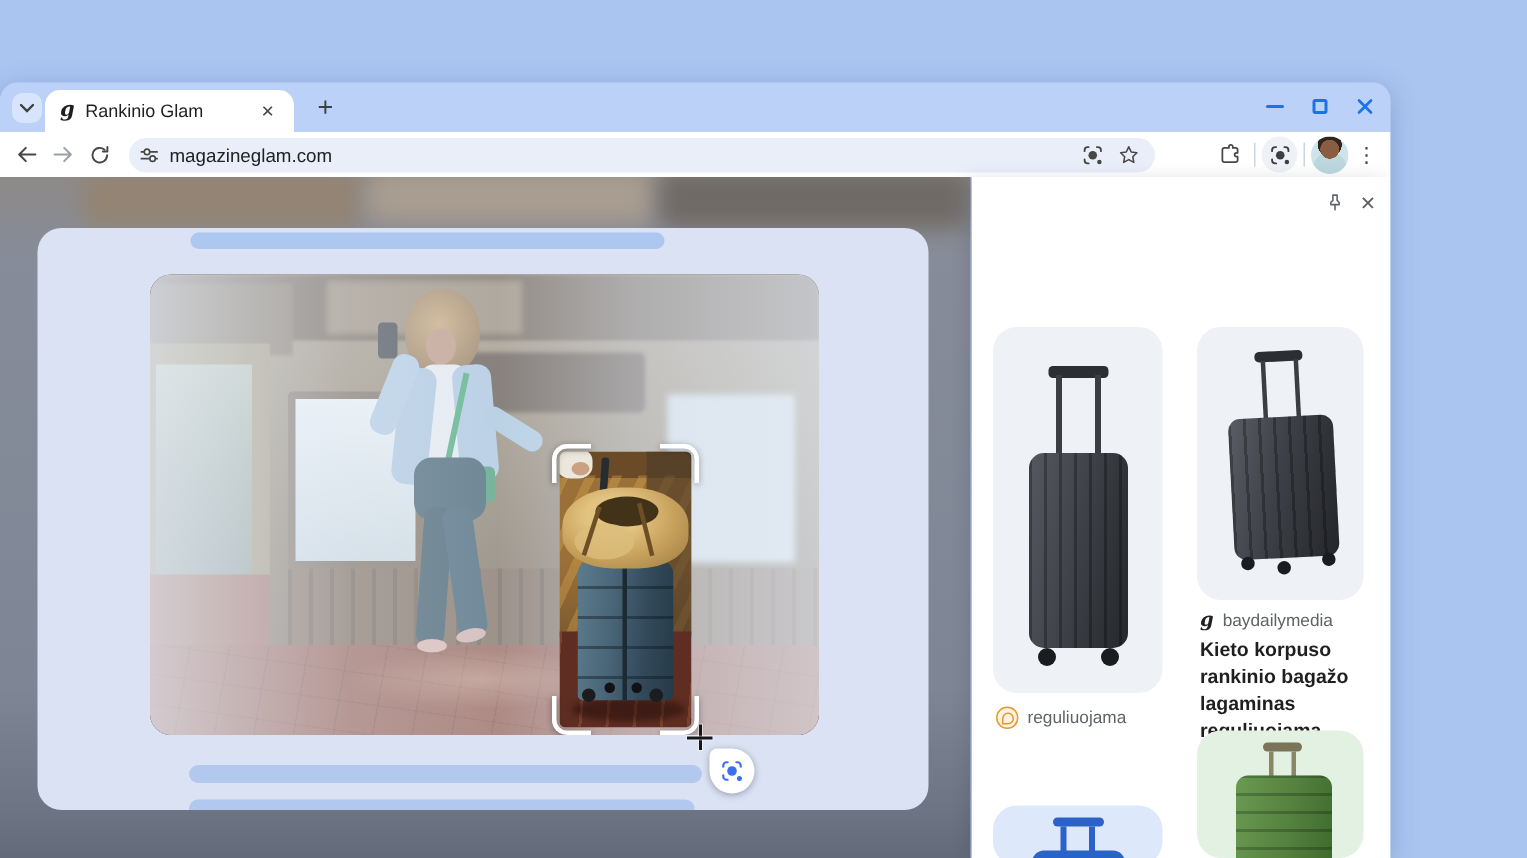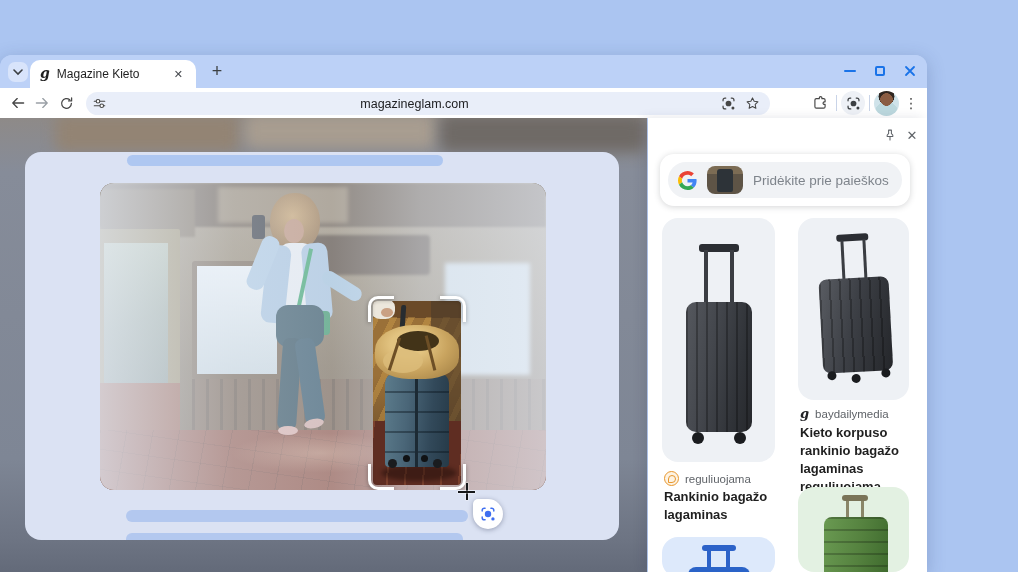--- a/index.html
+++ b/index.html
@@ -25,21 +25,21 @@
             width:24px; height:24px; display:flex; align-items:center; justify-content:center; cursor:pointer; }
   .wc { position:absolute; top:8px; display:flex; align-items:center; justify-content:center;
         width:22px; height:16px; cursor:pointer; }
   .wc-min { right:66px; } .wc-max { right:36px; } .wc-close { right:6px; }
   .wc-min span { display:block; width:12px; height:2px; background:#1a73e8; border-radius:1px; }
   .wc-max span { display:block; width:10px; height:10px; border:2px solid #1a73e8; border-radius:2px; }
   .wc-close svg { display:block; }
 
   
   .toolbar { position:absolute; left:0; top:33px; width:100%; height:30px; background:#fff;
-             display:flex; align-items:center;text-align:center; }
+             display:flex; align-items:center; }
   .tb-icon { width:24px; height:24px; display:flex; align-items:center; justify-content:center;
              border-radius:50%; cursor:pointer; flex:0 0 auto; }
   .omnibox { position:absolute; left:86px; top:4px; width:684px; height:23px; border-radius:12px;
              background:#e9eef9; display:flex; align-items:center; padding:0 6px; }
   .url-text { font-size:12.5px; color:#202124; margin-left:6px; flex:1; }
   .tb-sep { width:1px; height:16px; background:#c9d4e8; margin:0 4px; flex:0 0 auto; }
   .lens-circle { background:#eef1f6; }
   .avatar { width:25px; height:25px; border-radius:50%; flex:0 0 auto; cursor:pointer;
             background:
               radial-gradient(circle at 50% 34%, #8a5c42 0 30%, transparent 31%),
@@ -137,21 +137,21 @@
   <div class="window">
 
     <div class="tabstrip">
       <div class="tab-search-btn">
         <svg width="10" height="7" viewBox="0 0 10 7">
           <path d="M1 1l4 4 4-4" fill="none" stroke="#3c4043" stroke-width="1.6" stroke-linecap="round"></path>
         </svg>
       </div>
       <div class="tab">
         <span class="favicon">g</span>
-        <span class="tab-title">Magazine Kieto</span>
+        <span class="tab-title">Rankinio Glam</span>
         <span class="tab-close">✕</span>
       </div>
       <div class="newtab">+</div>
       <div class="wc wc-min">
           <span></span>
         </div>
       <div class="wc wc-max">
           <span></span>
         </div>
       <div class="wc wc-close">
@@ -311,53 +311,38 @@
     </div>
 
     <div class="panel">
       <div class="panel-pin">
         <svg width="14" height="14" viewBox="0 0 20 20">
           <path d="M8 3h4v5l2 2v2H6v-2l2-2zM10 12v5" fill="none" stroke="#5f6368" stroke-width="1.5" stroke-linejoin="round" stroke-linecap="round"></path>
         </svg>
       </div>
       <div class="panel-close">✕</div>
 
-      <div class="search-card">
-        <div class="search-pill">
-          <svg class="g-logo" viewBox="0 0 48 48">
-            <path fill="#EA4335" d="M24 9.5c3.54 0 6.71 1.22 9.21 3.6l6.85-6.85C35.9 2.38 30.47 0 24 0 14.62 0 6.51 5.38 2.56 13.22l7.98 6.19C12.43 13.72 17.74 9.5 24 9.5z"></path>
-            <path fill="#4285F4" d="M46.98 24.55c0-1.57-.15-3.09-.38-4.55H24v9.02h12.94c-.58 2.96-2.26 5.48-4.78 7.18l7.73 6c4.51-4.18 7.09-10.36 7.09-17.65z"></path>
-            <path fill="#FBBC05" d="M10.53 28.59c-.48-1.45-.76-2.99-.76-4.59s.27-3.14.76-4.59l-7.98-6.19C.92 16.46 0 20.12 0 24c0 3.88.92 7.54 2.56 10.78l7.97-6.19z"></path>
-            <path fill="#34A853" d="M24 48c6.48 0 11.93-2.13 15.89-5.81l-7.73-6c-2.15 1.45-4.92 2.3-8.16 2.3-6.26 0-11.57-4.22-13.47-9.91l-7.98 6.19C6.51 42.62 14.62 48 24 48z"></path>
-          </svg>
-          <div class="sel-thumb">
-              <i></i>
-            </div>
-          <span class="search-ph">Pridėkite prie paieškos</span>
-        </div>
-      </div>
 
       <div class="col" style="left:14px;top:0;width:113px;height:454px">
         <div class="prod-card" style="top:100px;width:113px;height:244px;background:#eef1f5">
           <div class="case" style="left:0;top:0;width:113px;height:244px">
             <div class="handlebar" style="left:37px;top:26px;width:40px;height:8px"></div>
             <div class="post" style="left:42px;top:32px;height:56px"></div>
             <div class="post" style="left:68px;top:32px;height:56px"></div>
             <div class="body" style="left:24px;top:84px;width:66px;height:130px">
                 <div class="ribs"></div>
               </div>
             <div class="wheel" style="left:30px;top:214px;width:12px;height:12px"></div>
             <div class="wheel" style="left:72px;top:214px;width:12px;height:12px"></div>
           </div>
         </div>
         <div class="src-row" style="top:353px">
           <span class="src-ico-bay"></span>
           <span class="src-name">reguliuojama</span>
         </div>
-        <div class="prod-title" style="top:370px;width:110px">Rankinio bagažo lagaminas</div>
         <div class="prod-card" style="top:419px;width:113px;height:40px;background:#dde9fb">
           <div class="case" style="left:0;top:0;width:113px;height:40px">
             <div class="handlebar" style="left:40px;top:8px;width:34px;height:6px;background:#2c62c8"></div>
             <div class="post" style="left:45px;top:14px;height:26px;background:#2c62c8"></div>
             <div class="post" style="left:64px;top:14px;height:26px;background:#2c62c8"></div>
             <div class="body" style="left:26px;top:30px;width:62px;height:12px;background:#2a63c8;border-radius:8px 8px 0 0"></div>
           </div>
         </div>
       </div>
 

